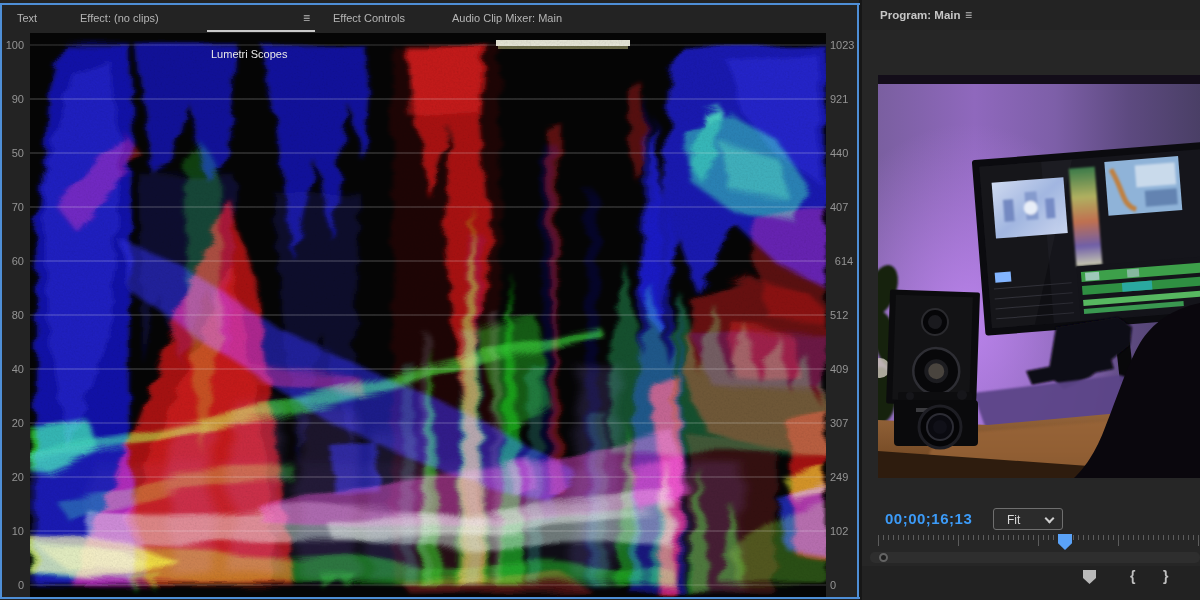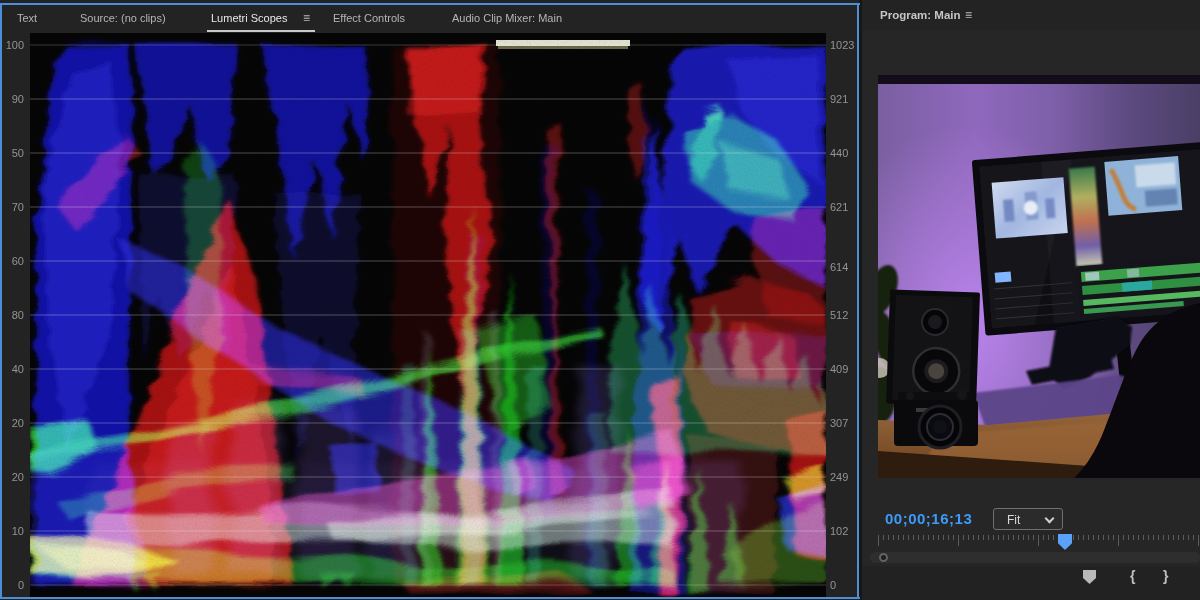--- a/index.html
+++ b/index.html
@@ -10,21 +10,21 @@
   
   #left-panel { left:0; top:0; width:860px; height:600px; background:#232323; }
   .focus-border { background:#4e8ed6; z-index:40; }
   #lp-border-top { left:0; top:3px; width:860px; height:2px; }
   #lp-border-left { left:0; top:3px; width:2px; height:596px; }
   #lp-border-right { left:857px; top:3px; width:2px; height:596px; }
   #lp-border-bottom { left:0; top:597px; width:860px; height:2px; }
 
   #tabbar { left:2px; top:5px; width:855px; height:28px; background:#232323; z-index:10; }
   .tab { position:absolute; top:7px; font-size:11px; color:#b5b5b5; white-space:nowrap; cursor:default; }
-  .tab.active { color:#e8e8e8; }
+  .tab.active { color:#e8e8e8;margin-top:36px; }
   #tab-underline { left:205px; top:25px; width:108px; height:2px; background:#c9c9c9; }
   .menu-icon { font-size:12px; color:#bdbdbd; letter-spacing:-1px; }
   #lumetri-menu { left:301px; top:6px; position:absolute; }
 
   #scope { left:30px; top:33px; width:796px; height:564px; background:#050505; overflow:hidden; }
   .axis-label { position:absolute; font-size:11px; color:#949494; height:12px; line-height:12px; }
   #left-axis  { left:0px; top:33px; width:27px; height:564px; }
   #left-axis .axis-label { right:3px; text-align:right; width:24px; }
   #right-axis { left:829px; top:33px; width:30px; height:564px; }
   #right-axis .axis-label { left:1px; text-align:left; width:28px; }
@@ -64,21 +64,21 @@
   #markin-btn { left:268px; }
   #markout-btn { left:301px; }
 </style>
 </head>
 <body>
 
 <div id="left-panel" class="abs">
 
   <div id="tabbar" class="abs">
     <span class="tab" style="left:15px">Text</span>
-    <span class="tab" style="left:78px">Source: (no clips)</span>
+    <span class="tab" style="left:78px">Effect: (no clips)</span>
     <span class="tab active" style="left:209px">Lumetri Scopes</span>
     <span id="lumetri-menu" class="menu-icon">≡</span>
     <span class="tab" style="left:331px">Effect Controls</span>
     <span class="tab" style="left:450px">Audio Clip Mixer: Main</span>
     <div id="tab-underline" class="abs"></div>
   </div>
 
   <div id="left-axis" class="abs">
       <div class="axis-label" style="top: 6px;">100</div>
       <div class="axis-label" style="top: 60px;">90</div>
@@ -89,22 +89,22 @@
       <div class="axis-label" style="top: 330px;">40</div>
       <div class="axis-label" style="top: 384px;">20</div>
       <div class="axis-label" style="top: 438px;">20</div>
       <div class="axis-label" style="top: 492px; margin-left: 43px;">10</div>
       <div class="axis-label" style="top: 546px;">0</div>
     </div>
   <div id="right-axis" class="abs">
       <div class="axis-label" style="top: 6px;">1023</div>
       <div class="axis-label" style="top: 60px;">921</div>
       <div class="axis-label" style="top: 114px;">440</div>
-      <div class="axis-label" style="top: 168px;">621</div>
-      <div class="axis-label" style="top: 228px;">614</div>
+      <div class="axis-label" style="top: 168px;">407</div>
+      <div class="axis-label" style="top: 222px; text-align: center;">614</div>
       <div class="axis-label" style="top: 276px;">512</div>
       <div class="axis-label" style="top: 330px;">409</div>
       <div class="axis-label" style="top: 384px;">307</div>
       <div class="axis-label" style="top: 438px;">249</div>
       <div class="axis-label" style="top: 492px;">102</div>
       <div class="axis-label" style="top: 546px;">0</div>
     </div>
 
   <div id="scope" class="abs">
     <svg width="796" height="564" viewBox="0 0 796 564">

